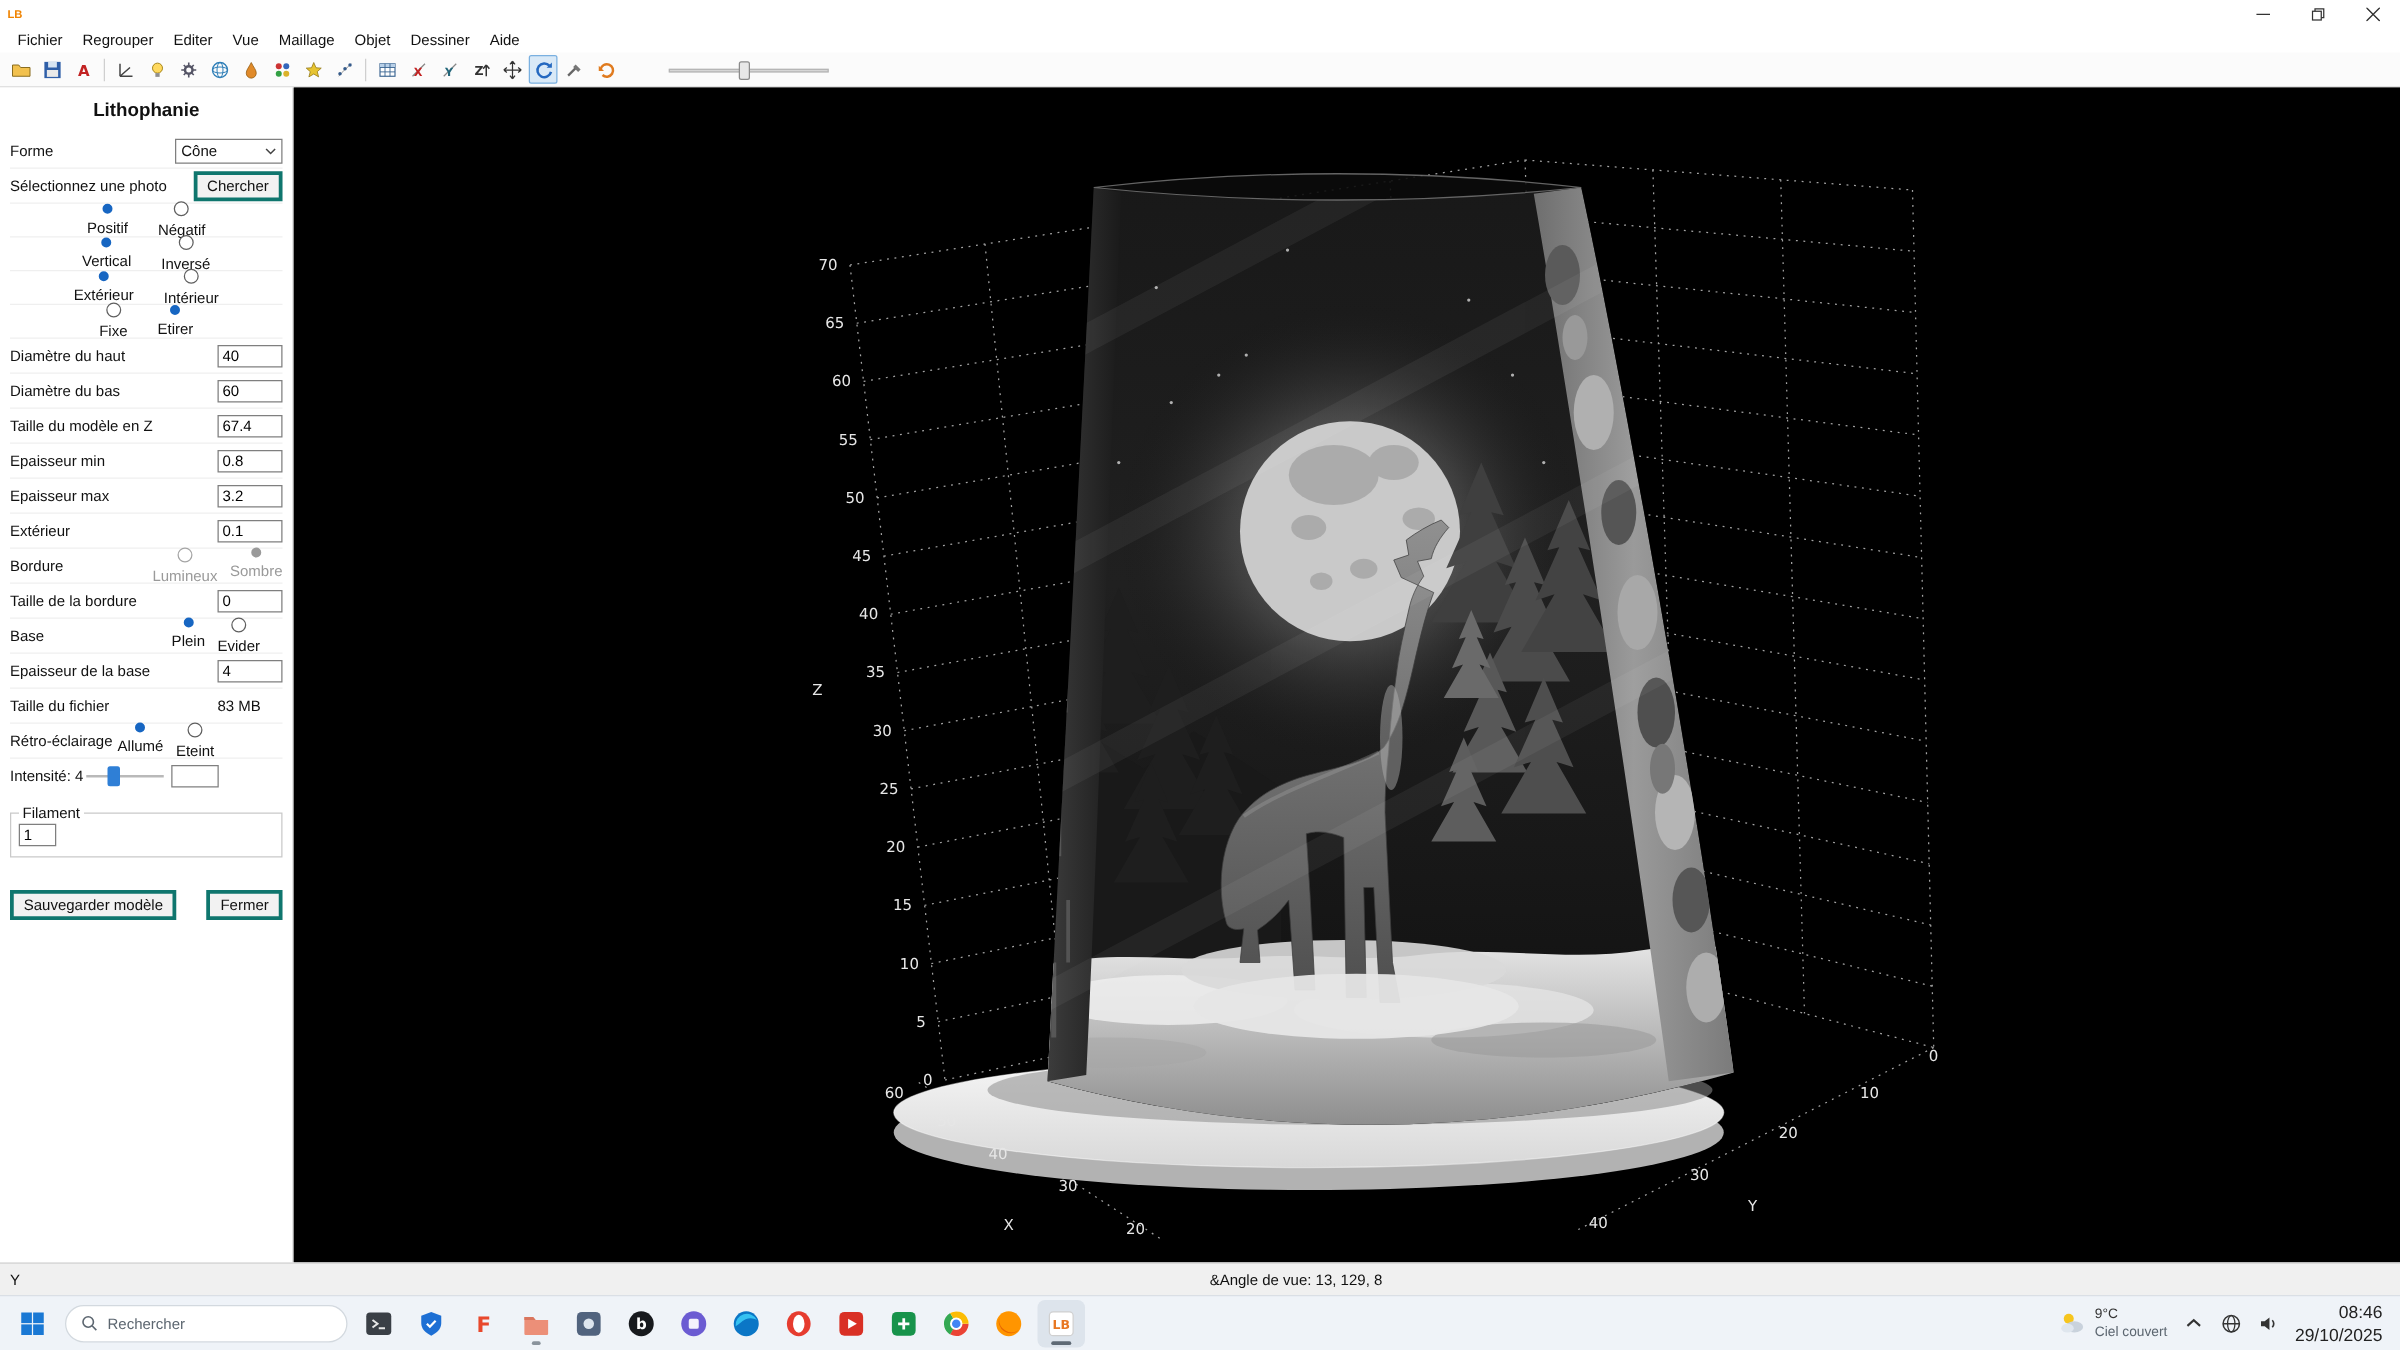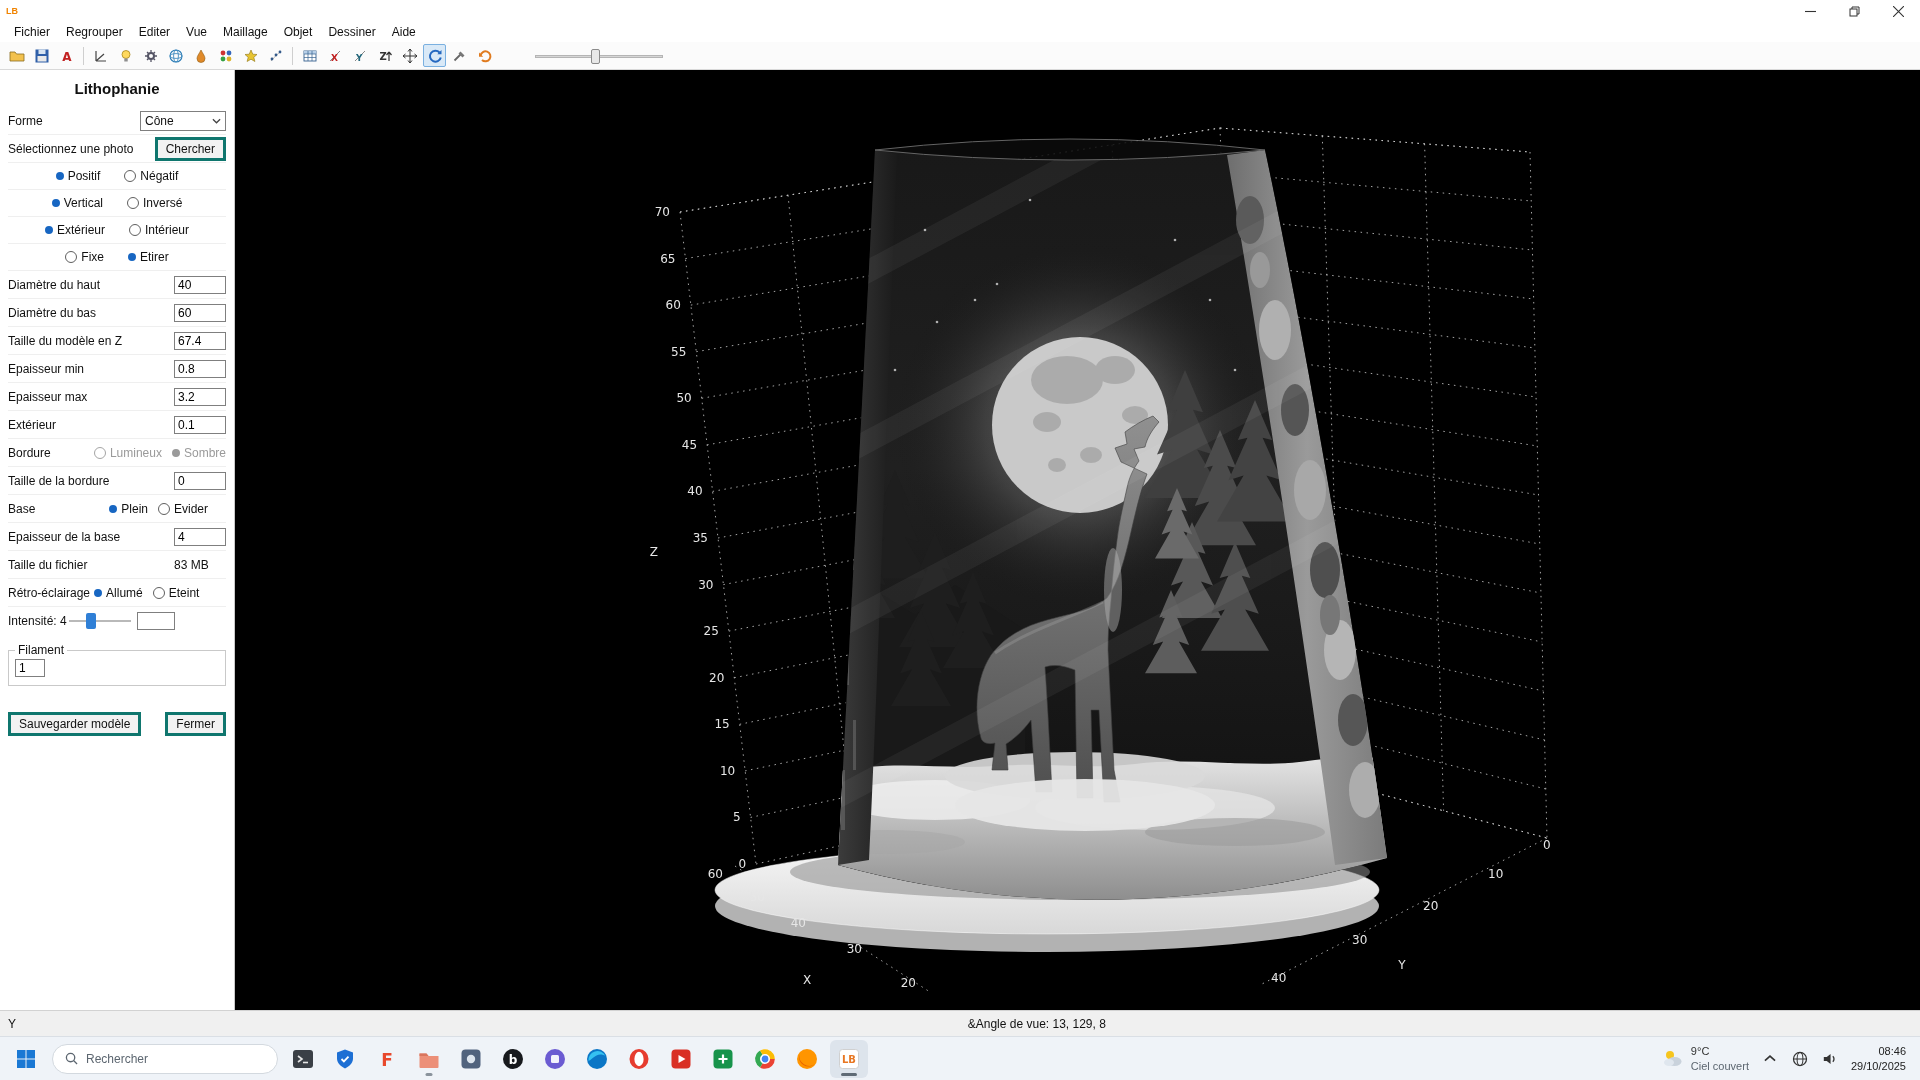--- a/index.html
+++ b/index.html
@@ -36,21 +36,21 @@
   .panel-title { text-align:center; font-weight:bold; font-size:15px; margin:6px 0 10px 0; }
   .row { display:flex; align-items:center; height:28px; }
   .frow { border-bottom:1px solid #efefef; }
   .lbl { flex:1; }
   .fin { width:52px; height:18px; border:1px solid #7f7f7f; font-family:"Liberation Sans",sans-serif; font-size:12px; padding:0 3px; background:#fff; }
   .val-static { width:52px; }
   .select { width:86px; height:20px; border:1px solid #7f7f7f; background:#fff; display:flex; align-items:center; justify-content:space-between; padding:0 4px; }
   .select .chev { width:9px; height:6px; }
   .btn { border:3px solid #0f766e; background:#f2f2f2; font-family:"Liberation Sans",sans-serif; font-size:12px; padding:2px 8px; color:#111; }
   .radio-row { display:flex; justify-content:center; gap:24px; align-items:center; height:27px; }
-  .ropt { display:inline-flex; align-items:center; gap:4px; }
+  .ropt { display:inline-flex; align-items:center; gap:4px;flex-direction:column; }
   .rd { width:12px; height:12px; border:1px solid #5f5f5f; border-radius:50%; background:#fff; flex:none; }
   .rd.on { width:6px; height:6px; border:4px solid #1766c2; }
   .dis { color:#9a9a9a;text-align:center; }
   .dis .rd { border-color:#a5a5a5; }
   .rd.ondis { width:6px; height:6px; border:4px solid #9a9a9a; }
   .inline-radios { display:flex; gap:10px; margin-left:auto; }
   .islider { position:relative; width:62px; height:18px; margin:0 6px 0 2px; }
   .islider .track { position:absolute; left:0; right:0; top:8px; height:2px; background:#b9b9b9; }
   .islider .thumb { position:absolute; left:28%; top:1px; width:10px; height:16px; background:#2f7fd6; border-radius:2px; }
   .iin { width:38px; height:18px; border:1px solid #7f7f7f; }
@@ -80,21 +80,21 @@
   .app svg { width:24px; height:24px; }
   .app.running::after { content:""; position:absolute; bottom:2px; left:50%; transform:translateX(-50%); width:7px; height:3px; border-radius:2px; background:#8a939c; }
   .app.active { background:#dde4ec; }
   .app.active::after { content:""; position:absolute; bottom:2px; left:50%; transform:translateX(-50%); width:16px; height:3px; border-radius:2px; background:#5f6a75; }
   .tb-tray { margin-left:auto; display:flex; align-items:center; gap:12px; padding-right:8px; }
   .wx { display:flex; align-items:center; gap:6px; }
   .wx svg { width:24px; height:24px; }
   .wx-text { font-size:11px; color:#333; line-height:1.3; }
   .wx-desc { color:#5c6670; }
   .tray-ic { width:18px; height:18px; }
-  .tb-clock { font-size:11px; color:#222; text-align:right; line-height:1.35; }
+  .tb-clock { font-size:14px; color:#222; text-align:right; line-height:1.35; }
 </style>
 </head>
 <body>
 
 <div class="screen">
 
   <div class="titlebar">
     <span class="app-ico">LB</span>
     <div class="win-controls">
       <div class="wc">

